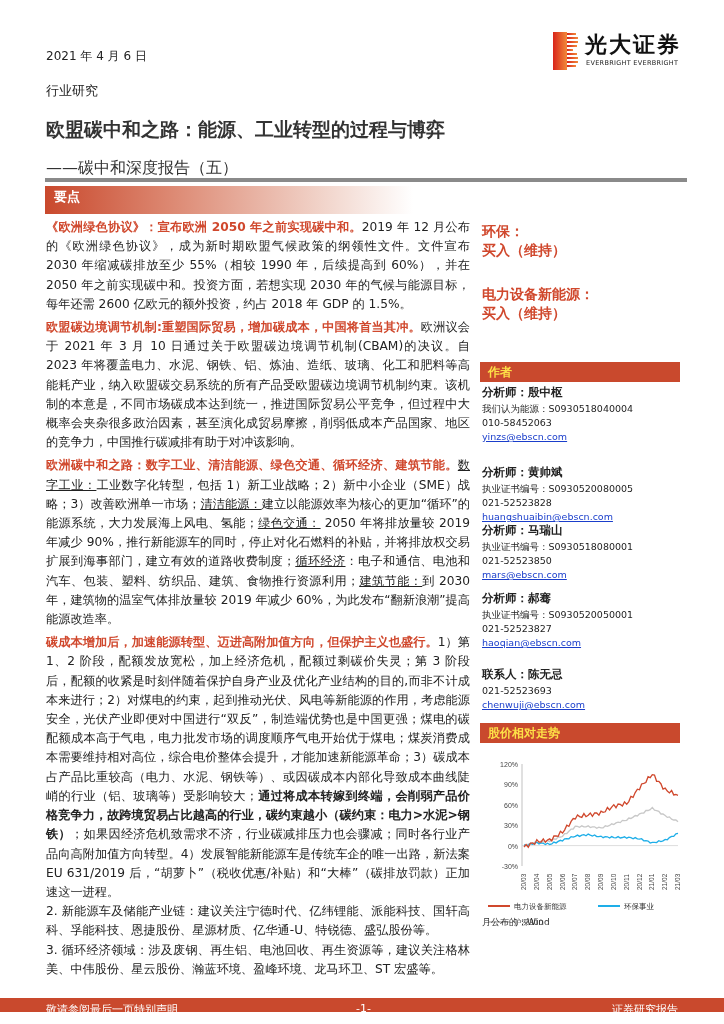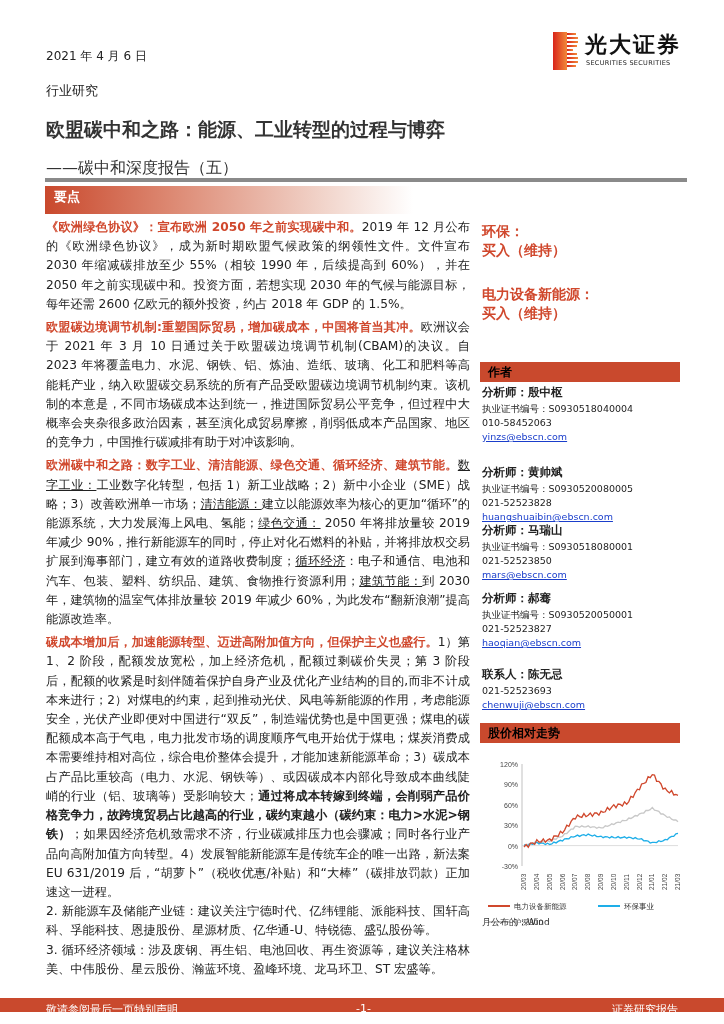--- a/index.html
+++ b/index.html
@@ -18,21 +18,21 @@
     background: linear-gradient(to right, #c9492d 0%, #dd8a74 35%, #f1d3c9 75%, #ffffff 100%); }
   .keypoints-bar span { position: absolute; left: 9px; top: 2px; font-size: 13px; color: #fff; font-weight: bold; }
   .main { position: absolute; left: 46px; top: 218px; width: 424px; font-size: 12.2px; line-height: 19.2px; color: #222; text-align: justify; }
   .main p { margin-bottom: 4px; }
   .main p.tight { margin-bottom: 0; }
   .hl { color: #d0482d; font-weight: bold; }
   .u { text-decoration: underline; }
   .b { font-weight: bold; }
   .rating { position: absolute; left: 482px; font-size: 14px; color: #d0482d; font-weight: bold; line-height: 19px; }
   .sec-bar { position: absolute; left: 480px; width: 200px; height: 20px; background: #c9492d; }
-  .sec-bar span { position: absolute; left: 8px; top: 2px; font-size: 12px; color: #000000; font-weight: bold; }
+  .sec-bar span { position: absolute; left: 8px; top: 2px; font-size: 12px; color: #fde047; font-weight: bold; }
   .analyst { position: absolute; left: 482px; font-size: 9.5px; line-height: 14px; color: #222; }
   .analyst .name { font-size: 11.5px; font-weight: bold; line-height: 16px; margin-bottom: 2px; }
   .analyst a { color: #1a3ecb; text-decoration: underline; }
   .chart { position: absolute; left: 480px; top: 754px; width: 220px; height: 180px; }
   .source { position: absolute; left: 482px; top: 916px; font-size: 9px; color: #333; }
   .footer { position: absolute; left: 0; top: 998px; width: 724px; height: 14px; background: #c9492d; color: #fff; font-size: 11px; }
   .footer span { position: absolute; top: 4px; }
 </style>
 </head>
 <body>
@@ -54,21 +54,21 @@
       <rect x="14" y="9" width="11" height="2"></rect>
         <rect x="14" y="13" width="10" height="2"></rect>
       <rect x="14" y="17" width="6" height="2"></rect>
         <rect x="14" y="21" width="10" height="2"></rect>
       <rect x="14" y="25" width="11" height="2"></rect>
         <rect x="14" y="29" width="11" height="2"></rect>
       <rect x="14" y="33" width="9" height="2"></rect>
     </g>
   </svg>
   <div class="logo-cn">光大证券</div>
-  <div class="logo-en">SECURITIES SECURITIES</div>
+  <div class="logo-en">EVERBRIGHT EVERBRIGHT</div>
 </div>
 
 <div class="category">行业研究</div>
 <div class="title">欧盟碳中和之路：能源、工业转型的过程与博弈</div>
 <div class="subtitle">——碳中和深度报告（五）</div>
 <div class="top-rule"></div>
 
 <div class="keypoints-bar">
   <span>要点</span>
 </div>
@@ -103,21 +103,21 @@
   <div>电力设备新能源：</div>
   <div>买入（维持）</div>
 </div>
 
 <div class="sec-bar" style="top:362px;">
   <span>作者</span>
 </div>
 
 <div class="analyst" style="top:384px;">
   <div class="name">分析师：殷中枢</div>
-  <div>执业证书编号：S0930518040004</div>
+  <div>我们认为能源：S0930518040004</div>
   <div>010-58452063</div>
   <a>yinzs@ebscn.com</a>
 </div>
 <div class="analyst" style="top:464px;">
   <div class="name">分析师：黄帅斌</div>
   <div>执业证书编号：S0930520080005</div>
   <div>021-52523828</div>
   <a>huangshuaibin@ebscn.com</a>
 </div>
 <div class="analyst" style="top:522px;">

